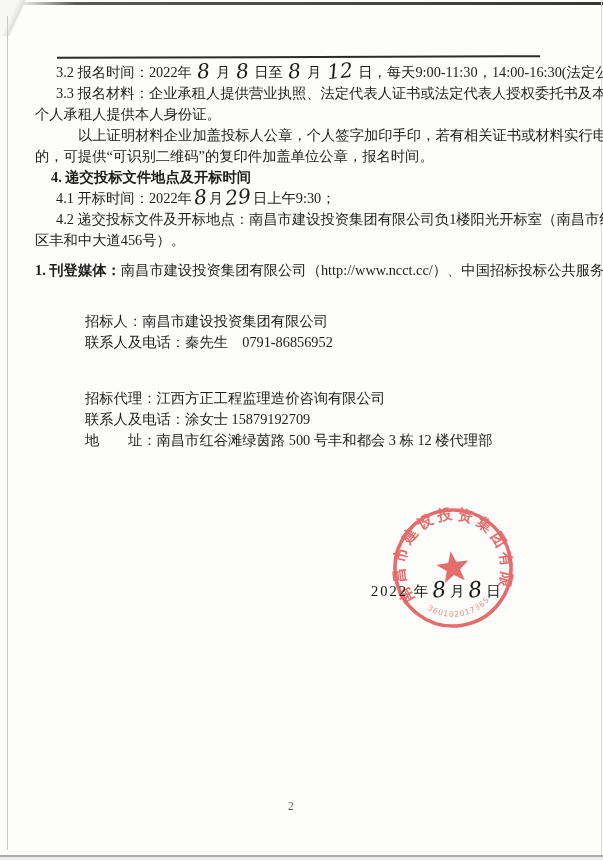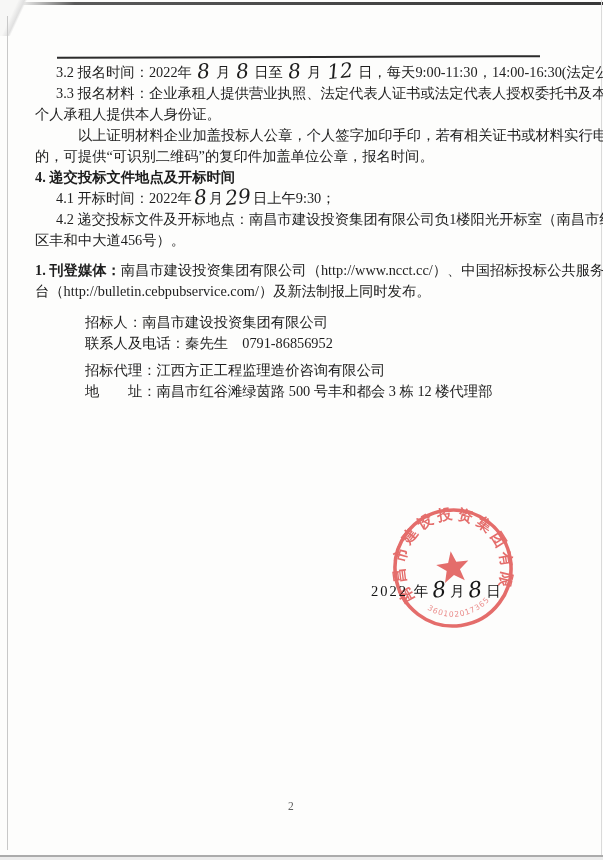--- a/index.html
+++ b/index.html
@@ -18,27 +18,27 @@
   .corner-shadow{position:absolute;left:0;top:0;width:48px;height:36px;
     background:linear-gradient(295deg, rgba(255,255,255,0) 58%, #e0e0e0 62%, #f7f7f6 72%);}
   .header-rule{position:absolute;left:57px;top:56px;width:483px;height:2px;background:#2b2b2b;
     transform:rotate(-0.2deg);}
   
   .content{position:absolute;left:35px;top:62px;width:522px;}
   .line{height:21px;line-height:21px;font-size:14.3px;white-space:nowrap;}
   .ind-num{padding-left:21px;}
   .ind-para{padding-left:43px;}
   .gap-s{margin-top:9px;}
-  .bold{font-weight:bold;}
+  .bold{font-weight:bold;margin-left:16px;}
   .seg-b{font-weight:bold;}
   .seg-hw{font-family:"DejaVu Serif",serif;font-style:italic;font-size:1.42em;
     display:inline-block;transform:rotate(-6deg) translateY(1px);margin:0 2px;line-height:0;}
   .contact-block{margin-left:50px;}
-  .contact-gap{margin-top:6px;}
-  .first-contact-gap{margin-top:10px;}
+  .contact-gap{margin-top:35px;}
+  .first-contact-gap{margin-top:30px;}
   
   .seal{position:absolute;left:389px;top:504px;width:128px;height:128px;opacity:.84;z-index:3;}
   .seal svg{width:100%;height:100%;}
   .seal-ring{stroke:var(--seal-red);fill:none;stroke-width:3.6;}
   .seal-company{fill:var(--seal-red);font-size:15px;font-weight:bold;letter-spacing:1px;
     font-family:"Liberation Serif","DejaVu Serif",serif;}
   .seal-code{fill:var(--seal-red);opacity:.8;font-size:7.6px;
     font-family:"DejaVu Sans","Liberation Sans",sans-serif;}
   .seal-star{fill:var(--seal-red);}
   .seal-date{position:absolute;left:371px;top:582px;z-index:5;font-size:14.5px;
@@ -64,29 +64,29 @@
     <div class="line ind-num"><span>3.2 报名时间：2022年 </span><span class="seg-hw">8</span><span> 月 </span><span class="seg-hw">8</span><span> 日至 </span><span class="seg-hw">8</span><span> 月 </span><span class="seg-hw">12</span><span> 日，每天9:00-11:30，14:00-16:30(法定公休日、</span></div>
     <div class="line ind-num"><span>3.3 报名材料：企业承租人提供营业执照、法定代表人证书或法定代表人授权委托书及本人身份证，</span></div>
     <div class="line"><span>个人承租人提供本人身份证。</span></div>
     <div class="line ind-para"><span>以上证明材料企业加盖投标人公章，个人签字加印手印，若有相关证书或材料实行电子证件照</span></div>
     <div class="line"><span>的，可提供“可识别二维码”的复印件加盖单位公章，报名时间。</span></div>
     <div class="line bold"><span class="seg-b">4. 递交投标文件地点及开标时间</span></div>
     <div class="line ind-num"><span>4.1 开标时间：2022年</span><span class="seg-hw">8</span><span>月</span><span class="seg-hw">29</span><span>日上午9:30；</span></div>
     <div class="line ind-num"><span>4.2 递交投标文件及开标地点：南昌市建设投资集团有限公司负1楼阳光开标室（南昌市红谷滩新</span></div>
     <div class="line"><span>区丰和中大道456号）。</span></div>
     <div class="line gap-s"><span class="seg-b">1. 刊登媒体：</span><span>南昌市建设投资集团有限公司（http://www.ncct.cc/）、中国招标投标公共服务平</span></div>
-    <div class="line"><span>台（http://bulletin.cebpubservice.com/）及新法制报上同时发布。</span></div>
 
     <div class="contact-block first-contact-gap">
       <div class="line">招标人：南昌市建设投资集团有限公司</div>
       <div class="line">联系人及电话：秦先生　0791-86856952</div>
     </div>
 
     <div class="contact-block contact-gap">
       <div class="line">招标代理：江西方正工程监理造价咨询有限公司</div>
+      <div class="line">联系人及电话：涂女士 15879192709</div>
       <div class="line">地　　址：南昌市红谷滩绿茵路 500 号丰和都会 3 栋 12 楼代理部</div>
     </div>
   </div>
 
   <div class="seal">
     <svg viewBox="-64 -64 128 128" xmlns="http://www.w3.org/2000/svg">
       <g transform="rotate(-8)">
         <circle class="seal-ring" r="58"></circle>
         <defs>
           <path id="arcTop" d="M -41 27 A 49 49 0 1 1 41 27" fill="none"></path>

